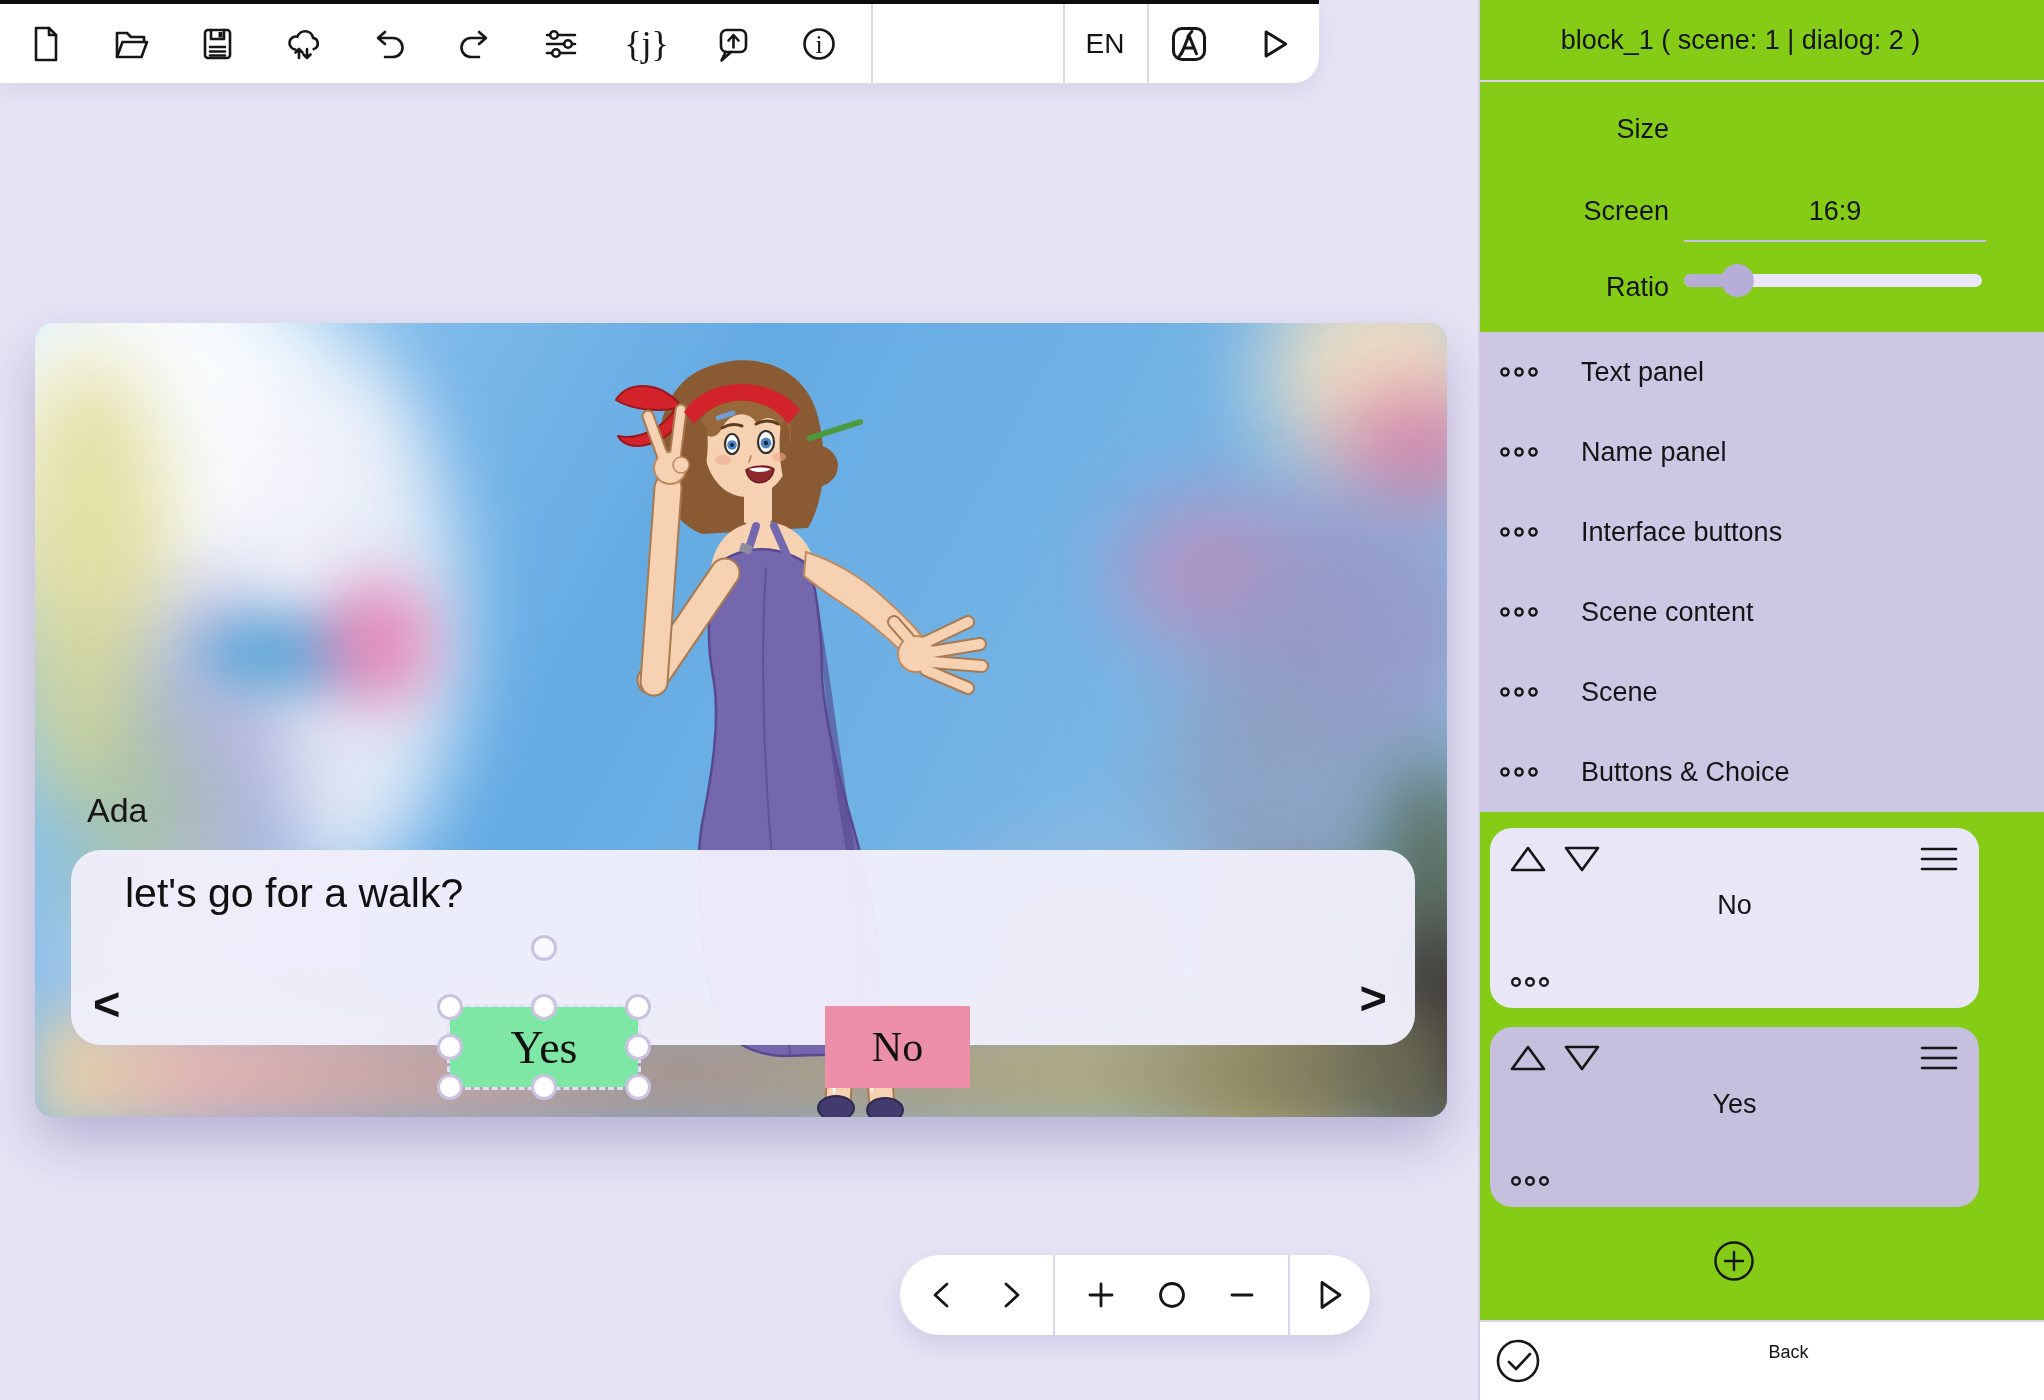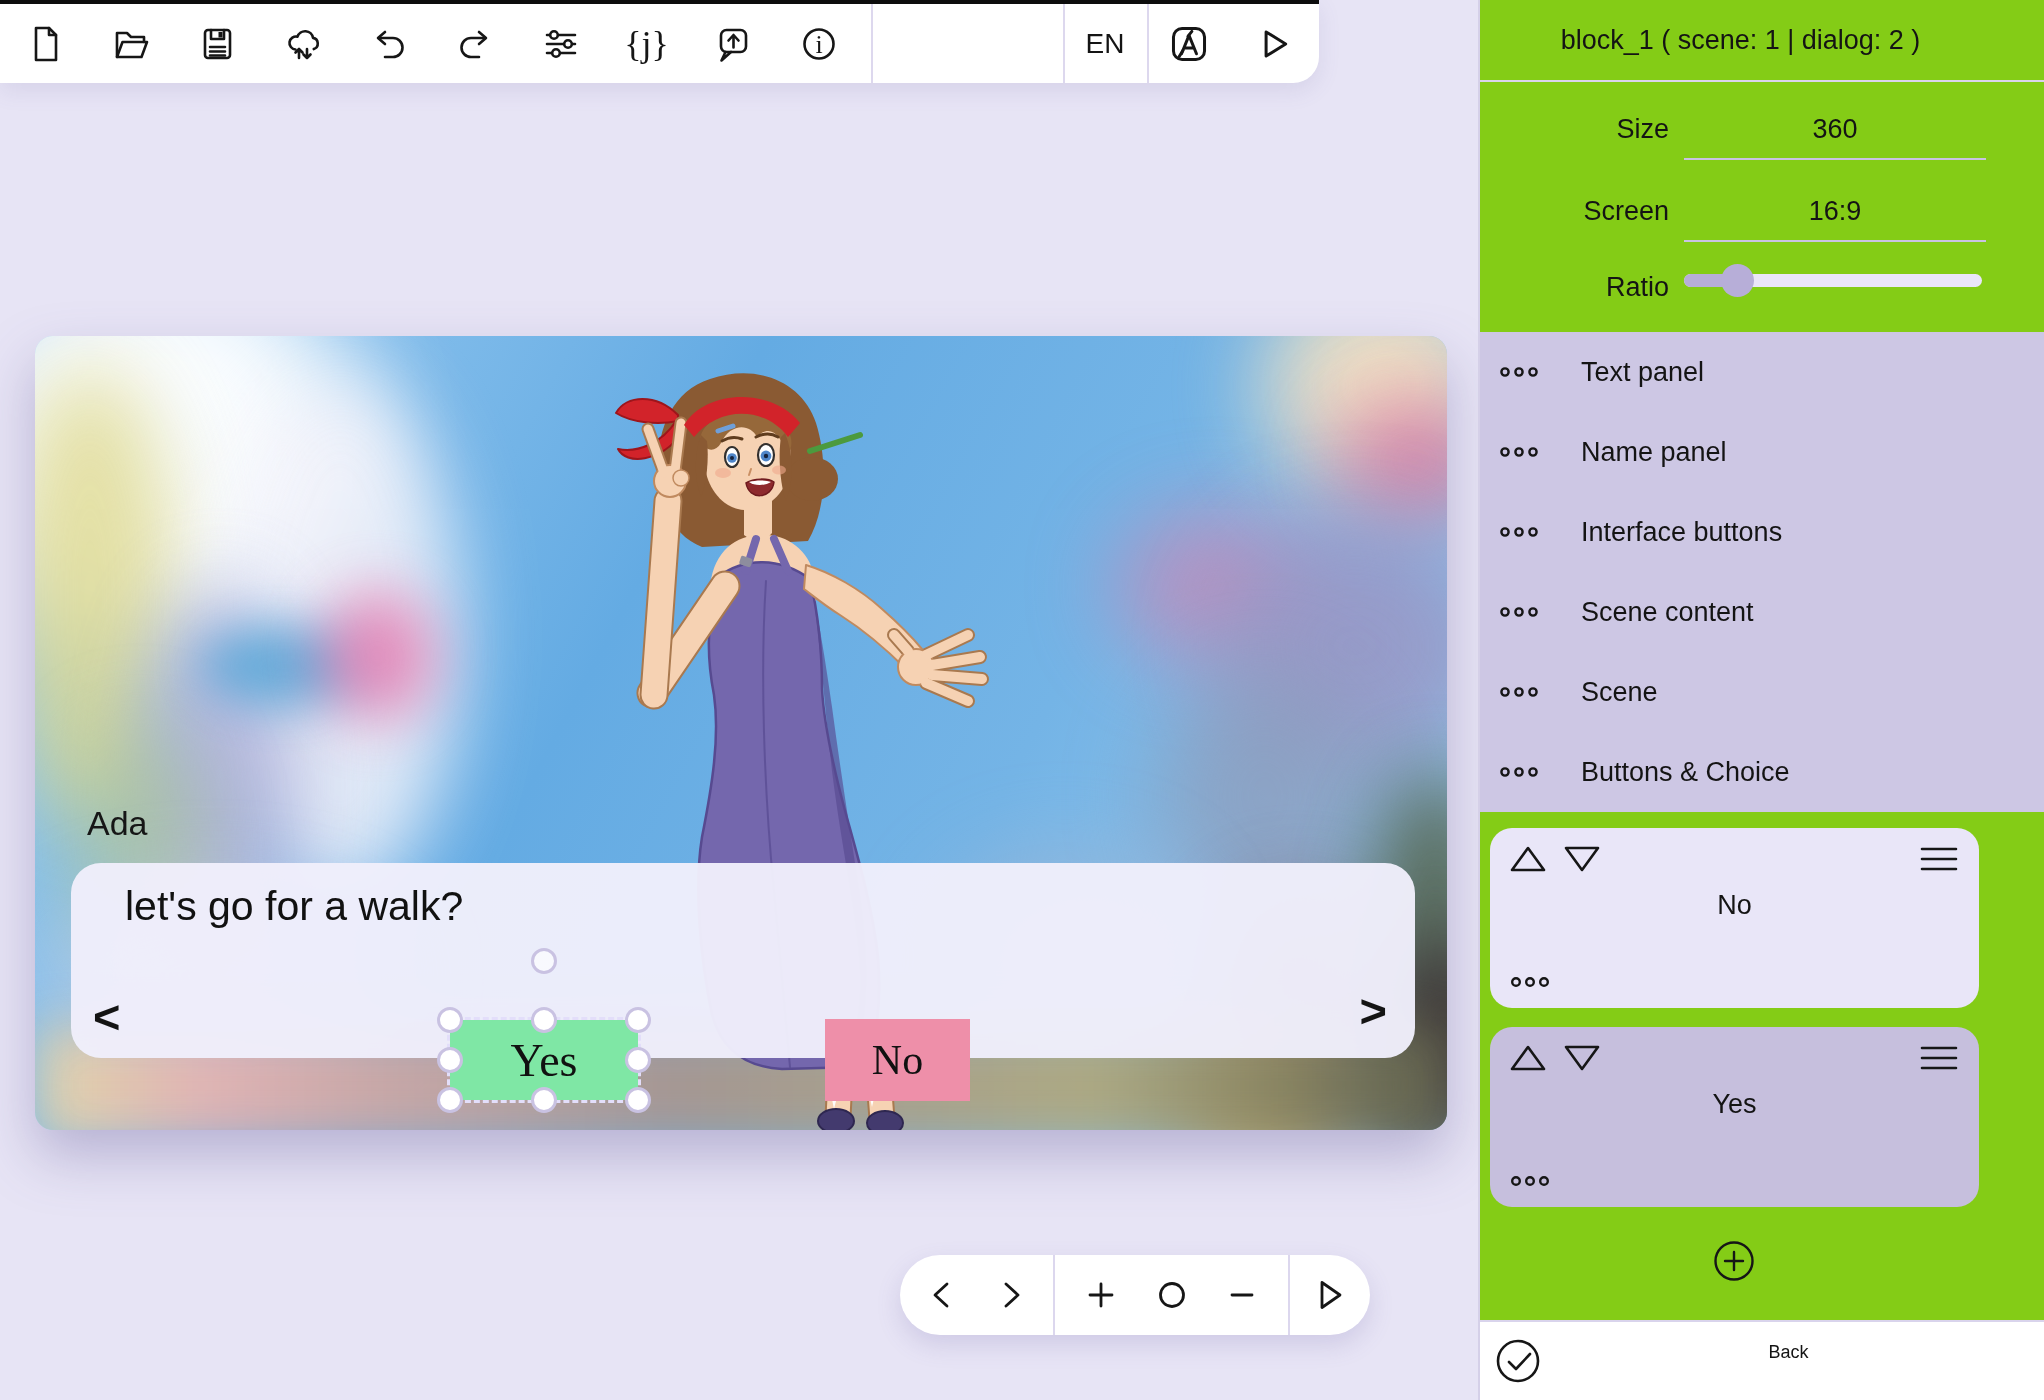--- a/index.html
+++ b/index.html
@@ -52,21 +52,21 @@
   .card .clabel{position:absolute;left:0;top:62px;width:100%;text-align:center;font-size:27px;}
   .card .cdots{position:absolute;left:18px;bottom:18px;cursor:pointer;}
   .add-btn{position:absolute;left:232px;top:1239px;width:44px;height:44px;cursor:pointer;}
   .sb-bdiv{position:absolute;left:0;top:1320px;width:566px;height:2px;background:#d9d4ec;}
   .back-row{position:absolute;left:0;top:1322px;width:566px;height:78px;background:#ffffff;cursor:pointer;}
   .back-check{position:absolute;left:14px;top:15px;}
   .back-label{position:absolute;left:0;top:0;width:521px;height:60px;display:flex;align-items:center;
               justify-content:center;font-size:18px;padding-left:48px;}
 
   
-  .scene{position:absolute;left:35px;top:336px;width:1412px;height:794px;border-radius:18px;overflow:hidden;
+  .scene{position:absolute;left:35px;top:323px;width:1412px;height:794px;border-radius:18px;overflow:hidden;
          background:linear-gradient(118deg,#9dcdf2 0%,#64abe3 40%,#74b4e6 66%,#9ccdf0 100%);
          box-shadow:0 26px 55px rgba(95,85,150,.35);}
   .blob{position:absolute;border-radius:50%;}
   .strip{position:absolute;left:0;top:690px;width:1412px;height:120px;filter:blur(26px);opacity:.92;
          background:linear-gradient(90deg,#e9d8a6 0%,#e8b3b0 12%,#a9958d 45%,#b0a87b 75%,#6a6a52 96%);}
   .character{position:absolute;left:525px;top:15px;width:470px;height:780px;}
   .char-name{position:absolute;left:52px;top:468px;font-size:34px;color:#161616;cursor:pointer;}
   .dialog-panel{position:absolute;left:36px;top:527px;width:1344px;height:195px;border-radius:30px;
                 background:rgba(240,238,251,.97);cursor:pointer;}
   .dialog-text{position:absolute;left:30px;top:20px;font-size:41px;color:#111;margin-left:24px;}
@@ -341,21 +341,20 @@
       </div>
     </div>
   </div>
 
   <div class="sidebar">
     <div class="sb-header">block_1 ( scene: 1 | dialog: 2 )</div>
     <div class="sb-hdiv"></div>
 
     <div class="prop-row" style="top:100px">
       <div class="prop-label">Size</div>
-      <input class="prop-input" value="360" style="">
     </div>
     <div class="prop-row" style="top:182px">
       <div class="prop-label">Screen</div>
       <input class="prop-input" value="16:9" style="">
     </div>
     <div class="prop-row" style="top:258px">
       <div class="prop-label">Ratio</div>
       <div class="ratio-track" style="--pct: 15%;">
         <div class="ratio-fill"></div>
         <div class="ratio-thumb"></div>

